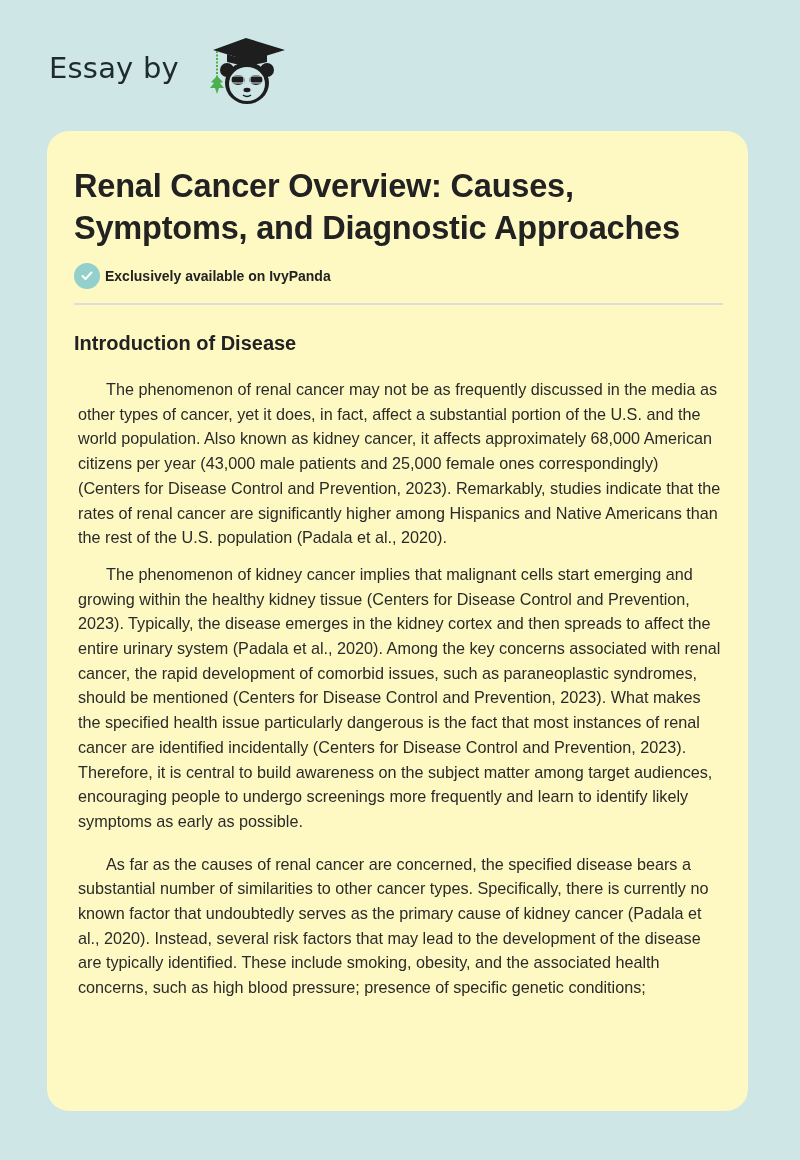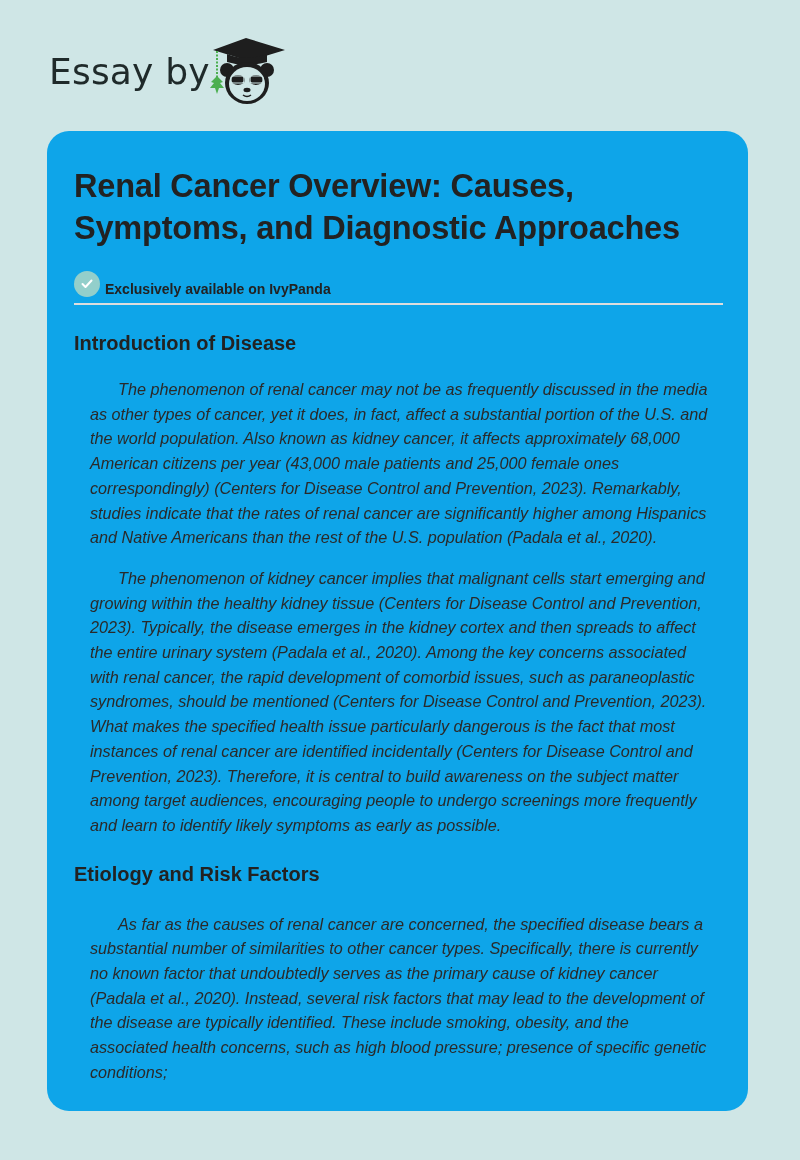--- a/index.html
+++ b/index.html
@@ -20,21 +20,21 @@
       left: 0;
       top: 0;
       width: 800px;
       height: 130px;
     }
     .essay-by {
       position: absolute;
       left: 49px;
       top: 51px;
       font-family: "DejaVu Sans", sans-serif;
-      font-size: 36px;
+      font-size: 29px;
       color: #1f2a2a;
       letter-spacing: 0.2px;
       text-align: center;
     }
     .logo-mark {
       position: absolute;
       left: 203px;
       top: 36px;
       width: 86px;
       height: 72px;
@@ -55,43 +55,43 @@
       position: relative;
       top: -2px;
       margin-left: 1px;
     }
     .card {
       position: absolute;
       left: 47px;
       top: 131px;
       width: 701px;
       height: 980px;
-      background: #0ea5e9;
+      background: #fef9c3;
       border-radius: 22px;
       overflow: hidden;
     }
     .title {
       position: absolute;
       left: 27px;
       top: 34px;
       width: 660px;
       margin: 0;
       font-size: 32.5px;
       font-weight: bold;
       line-height: 42px;
       color: #222;
       letter-spacing: -0.2px;
     }
     .exclusive {
       position: absolute;
       left: 27px;
-      top: 140px;
+      top: 132px;
       height: 26px;
       display: flex;
-      align-items: flex-end;
+      align-items: center;
     }
     .check-badge {
       width: 26px;
       height: 26px;
       border-radius: 50%;
       background: #93cfcb;
       display: flex;
       align-items: center;
       justify-content: center;
       margin-right: 5px;
@@ -116,26 +116,25 @@
       width: 652px;
     }
     h2 {
       margin: 0;
       font-size: 20px;
       font-weight: bold;
       color: #222;
       line-height: 40px;
     }
     p {
-      margin: 16px;
+      margin: 4px;
       font-size: 16.2px;
       line-height: 24.7px;
       color: #2a2a2a;
       text-indent: 28px;
-      font-style: italic;
     }
     .h-intro { margin-top: 0; }
     .p1 { margin-top: 14px; }
     .p2 { margin-top: 12px; }
     .h-etio { margin-top: 16px; }
     .p3 { margin-top: 18px; }
   </style>
 </head>
 <body>
 
@@ -184,16 +183,15 @@
     <span class="exclusive-text">Exclusively available on IvyPanda</span>
   </div>
 
   <div class="divider"></div>
 
   <div class="content">
     <h2 class="h-intro">Introduction of Disease</h2>
     <p class="p1">The phenomenon of renal cancer may not be as frequently discussed in the media as other types of cancer, yet it does, in fact, affect a substantial portion of the U.S. and the world population. Also known as kidney cancer, it affects approximately 68,000 American citizens per year (43,000 male patients and 25,000 female ones correspondingly) (Centers for Disease Control and Prevention, 2023). Remarkably, studies indicate that the rates of renal cancer are significantly higher among Hispanics and Native Americans than the rest of the U.S. population (Padala et al., 2020).</p>
     <p class="p2">The phenomenon of kidney cancer implies that malignant cells start emerging and growing within the healthy kidney tissue (Centers for Disease Control and Prevention, 2023). Typically, the disease emerges in the kidney cortex and then spreads to affect the entire urinary system (Padala et al., 2020). Among the key concerns associated with renal cancer, the rapid development of comorbid issues, such as paraneoplastic syndromes, should be mentioned (Centers for Disease Control and Prevention, 2023). What makes the specified health issue particularly dangerous is the fact that most instances of renal cancer are identified incidentally (Centers for Disease Control and Prevention, 2023). Therefore, it is central to build awareness on the subject matter among target audiences, encouraging people to undergo screenings more frequently and learn to identify likely symptoms as early as possible.</p>
 
-    <h2 class="h-etio">Etiology and Risk Factors</h2>
     <p class="p3">As far as the causes of renal cancer are concerned, the specified disease bears a substantial number of similarities to other cancer types. Specifically, there is currently no known factor that undoubtedly serves as the primary cause of kidney cancer (Padala et al., 2020). Instead, several risk factors that may lead to the development of the disease are typically identified. These include smoking, obesity, and the associated health concerns, such as high blood pressure; presence of specific genetic conditions;</p>
   </div>
 </div>
 
 </body></html>

